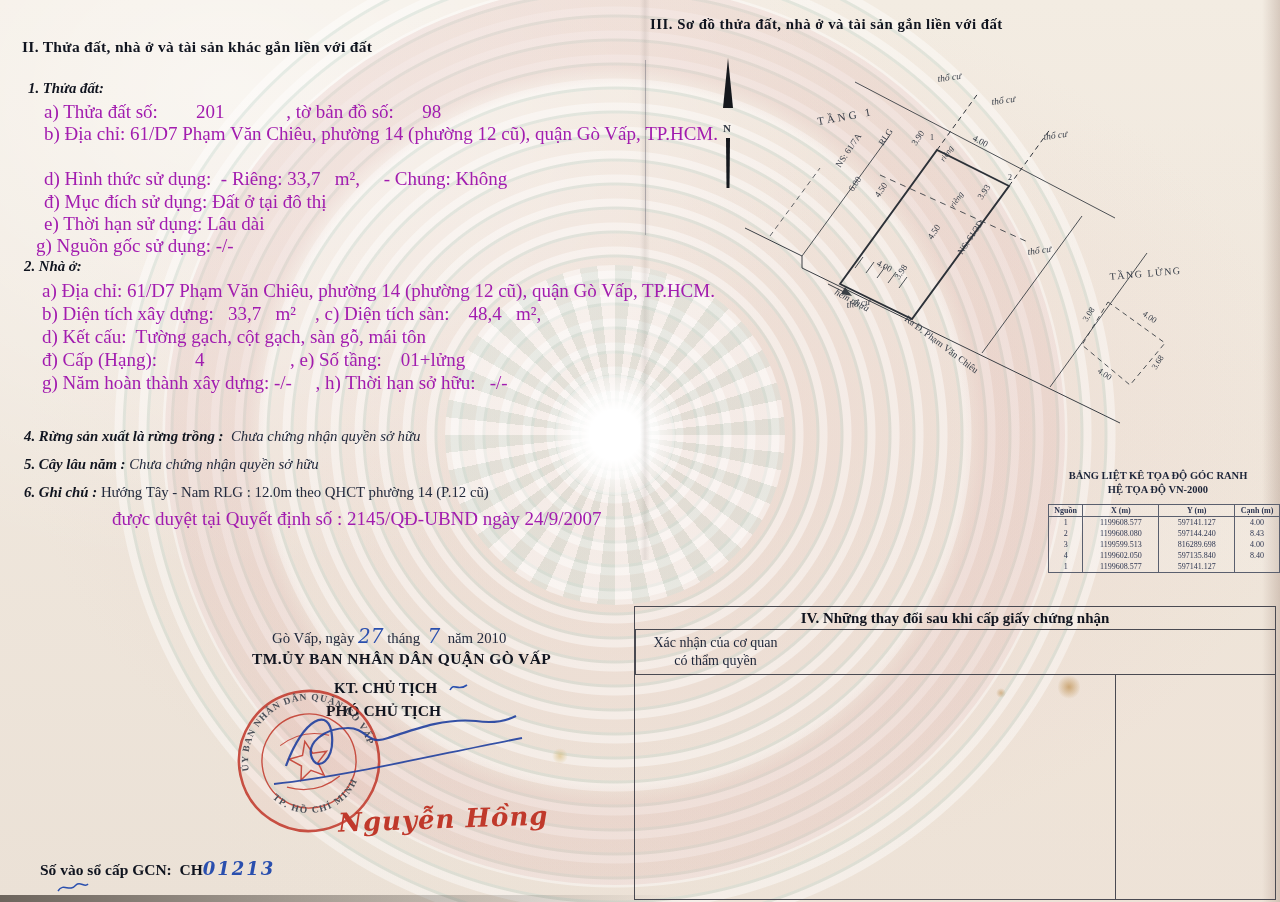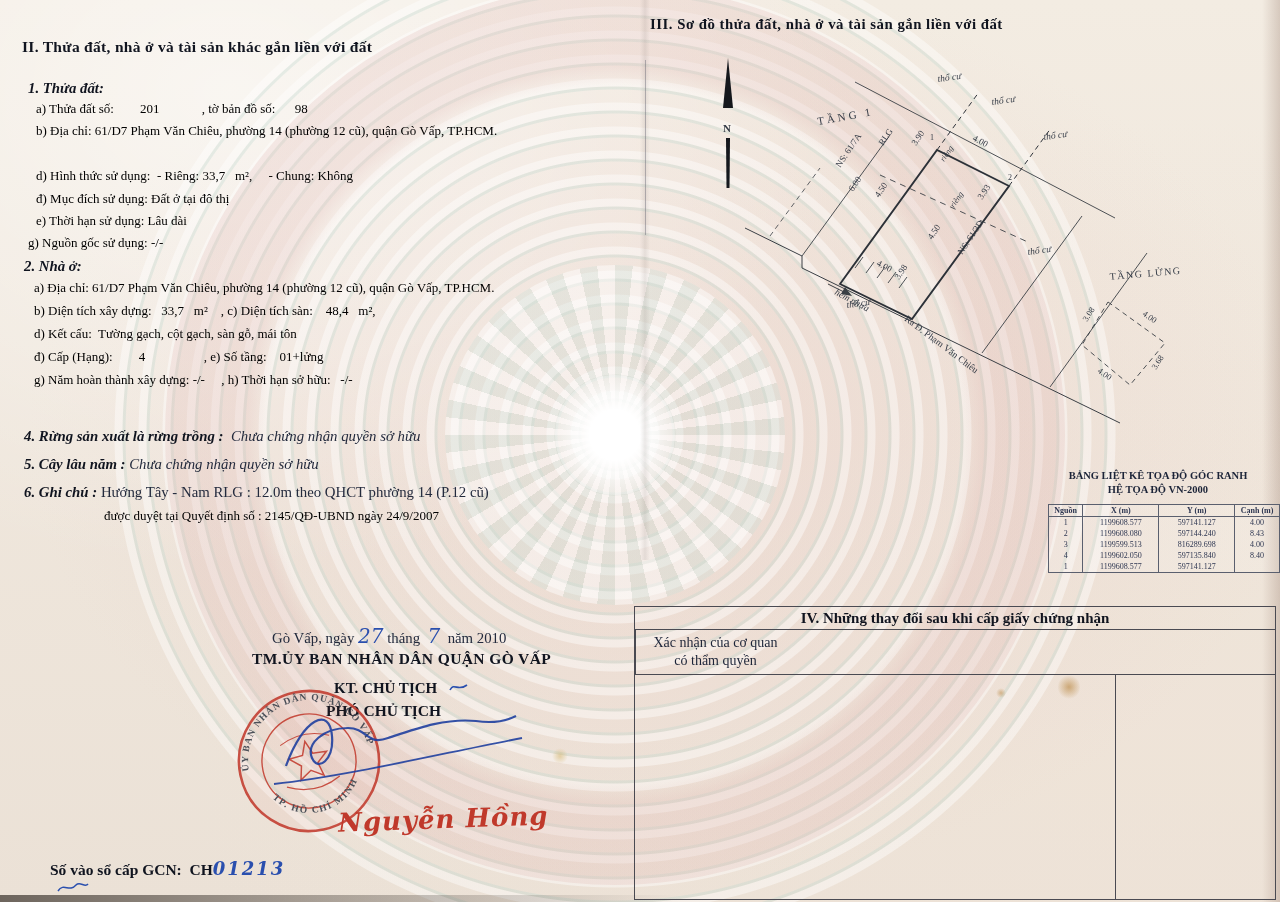--- a/index.html
+++ b/index.html
@@ -27,21 +27,21 @@
   .starcore{left:555px;top:375px;width:120px;height:120px;border-radius:50%;
     background:radial-gradient(circle, #fff 30%, rgba(255,255,255,.2) 80%);z-index:0;}
   .crease{left:640px;top:0;width:10px;height:560px;
     background:linear-gradient(to right, transparent, rgba(120,110,105,.14), transparent);z-index:1;}
   .page-edge-r{left:1262px;top:0;width:18px;height:902px;
     background:linear-gradient(to right, transparent, rgba(140,110,95,.28));z-index:1;}
   .page-edge-b{left:0;bottom:0;width:680px;height:7px;
     background:linear-gradient(to right, rgba(25,18,12,.6), rgba(25,18,12,0));z-index:5;}
   .vline-top{left:645px;top:60px;width:1px;height:175px;background:rgba(90,90,105,.4);z-index:1;}
   
-  .txt{color:#000000;font-size:13px;white-space:pre;z-index:2;}
+  .txt{color:#a21caf;font-size:19px;white-space:pre;z-index:2;margin-left:8px;}
   .hd{color:#10141f;font-weight:bold;z-index:2;}
   .lbl{color:#10141f;font-weight:bold;font-style:italic;font-size:14.8px;white-space:pre;}
   .val-it{color:#232a3d;font-style:italic;font-weight:normal;}
   .val-up{color:#232a3d;font-style:normal;font-weight:normal;}
   .hand{font-family:"DejaVu Serif", serif;font-style:italic;color:#2a4fae;}
   .script-name{font-family:"DejaVu Serif", serif;font-style:italic;font-weight:bold;
     color:#c0392b;font-size:26px;letter-spacing:1px;transform:rotate(-2deg);z-index:4;}
   
   .coords-title{color:#1c2438;font-weight:bold;font-size:10.5px;text-align:center;width:220px;z-index:2;}
   table.coords{border-collapse:collapse;font-size:8px;color:#2c3550;z-index:2;background:rgba(255,255,255,.15);}
@@ -126,21 +126,21 @@
     <path d="M 60,64 Q 85,52 110,64" fill="none" stroke="#c23b2e" stroke-width="1"></path>
   </svg>
 
   <svg class="abs" style="left:268px;top:688px;z-index:4;" width="270" height="110" viewBox="0 0 270 110">
     <path d="M 18,78 C 35,30 62,18 64,48 C 66,72 50,84 44,70 C 38,56 55,40 80,40 C 100,40 98,58 120,50 C 150,40 178,30 208,33 C 228,36 240,32 248,28" stroke="#1f3f9e" stroke-width="2.2" fill="none" opacity=".9"></path>
     <path d="M 6,96 C 80,88 180,64 254,50" stroke="#1f3f9e" stroke-width="1.8" fill="none" opacity=".9"></path>
   </svg>
 
   <div class="abs script-name" style="left:338px;top:804px;">Nguyễn Hồng</div>
 
-  <div class="abs" style="left:50px;top:858px;z-index:4;white-space:pre;"><span class="hd" style="font-size:15.5px;">Số vào sổ cấp GCN:  CH</span><span class="hand" style="font-size:18px;font-weight:bold;letter-spacing:2px;">01213</span></div>
+  <div class="abs" style="left:40px;top:858px;z-index:4;white-space:pre;"><span class="hd" style="font-size:15.5px;">Số vào sổ cấp GCN:  CH</span><span class="hand" style="font-size:18px;font-weight:bold;letter-spacing:2px;">01213</span></div>
   <svg class="abs" style="left:56px;top:880px;z-index:4;" width="34" height="16">
     <path d="M2,11 C8,2 13,13 20,5 C24,1 29,8 32,4" stroke="#2a4fae" stroke-width="1.5" fill="none"></path>
   </svg>
 
   <div class="abs hd" style="left:650px;top:16px;font-size:14.8px;letter-spacing:.5px;">III. Sơ đồ thửa đất, nhà ở và tài sản gắn liền với đất</div>
 
   <svg class="abs" style="left:690px;top:36px;z-index:2;" width="590" height="430" viewBox="0 0 590 430">
 
     <g>
       <polygon points="38,22 33,72 43,72" fill="#15181d"></polygon>

